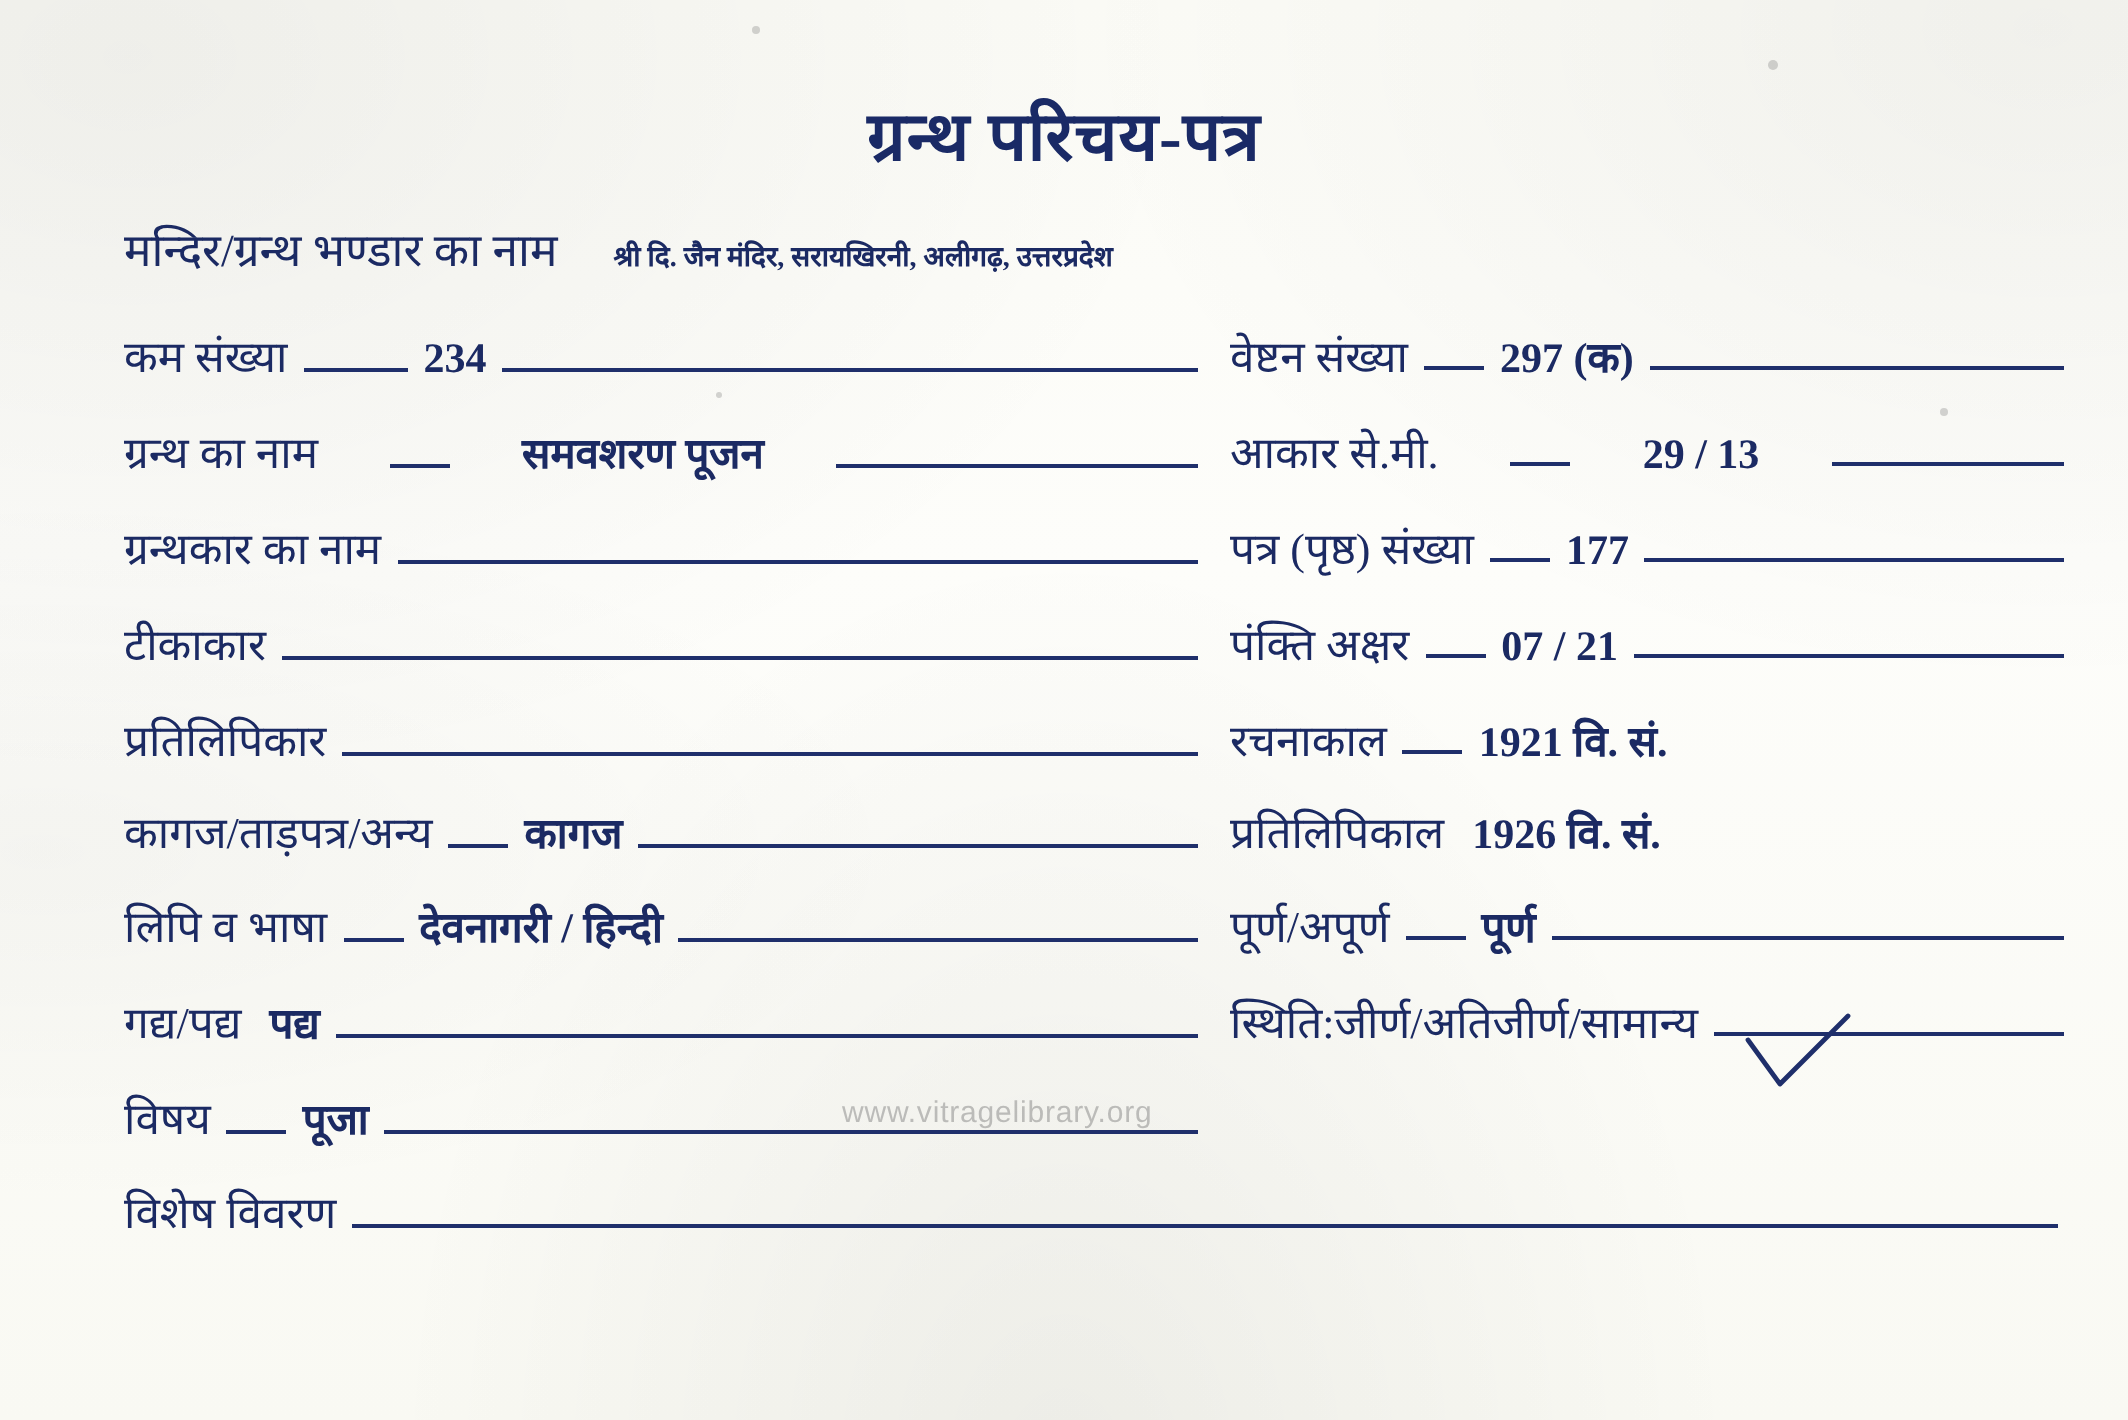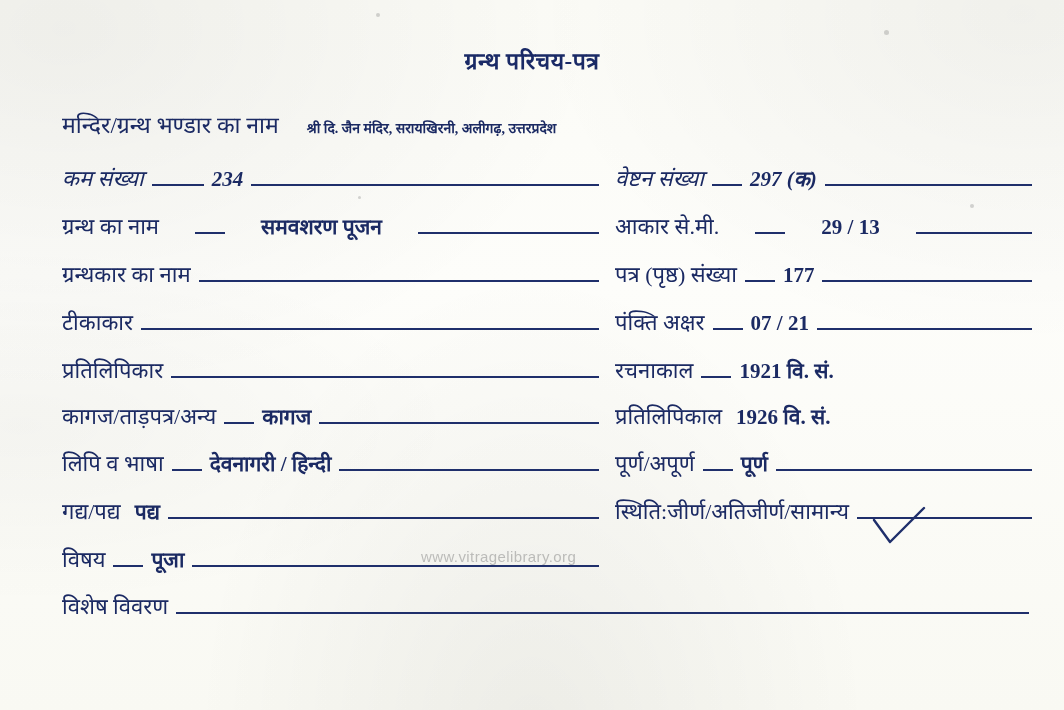--- a/index.html
+++ b/index.html
@@ -30,21 +30,21 @@
       radial-gradient(ellipse at 50% 104%, rgba(0,0,0,0.05), rgba(0,0,0,0) 45%),
       radial-gradient(ellipse at 2% 60%, rgba(0,0,0,0.03), rgba(0,0,0,0) 30%);
     pointer-events: none;
   }
   .title {
     position: absolute;
     top: 44px;
     left: 0;
     width: 100%;
     text-align: center;
-    font-size: 23px;
+    font-size: 34px;
     font-weight: 600;
     letter-spacing: 0.5px;
     color: #1a2a66;
     font-family: "Liberation Serif", serif;
   }
   .row {
     position: absolute;
     display: flex;
     align-items: baseline;
     white-space: nowrap;
@@ -87,22 +87,23 @@
   #header-row .val { font-size: 14px; margin-left: 28px; }
 
   
   .left {
     left: 62px;
     width: 545px;
   }
   .right {
     left: 615px;
     width: 425px;
-  }
-  .r1 { top: 162px; font-style: italic; }
+    align-items: flex-end;
+  }
+  .r1 { top: 162px; }
   .r2 { top: 210px; gap: 28px; }
   .r3 { top: 258px; }
   .r4 { top: 306px; }
   .r5 { top: 354px; }
   .r6 { top: 400px; }
   .r7 { top: 447px; }
   .r8 { top: 495px; }
   .r9 { top: 543px; }
   .r10 { top: 590px; }
 

